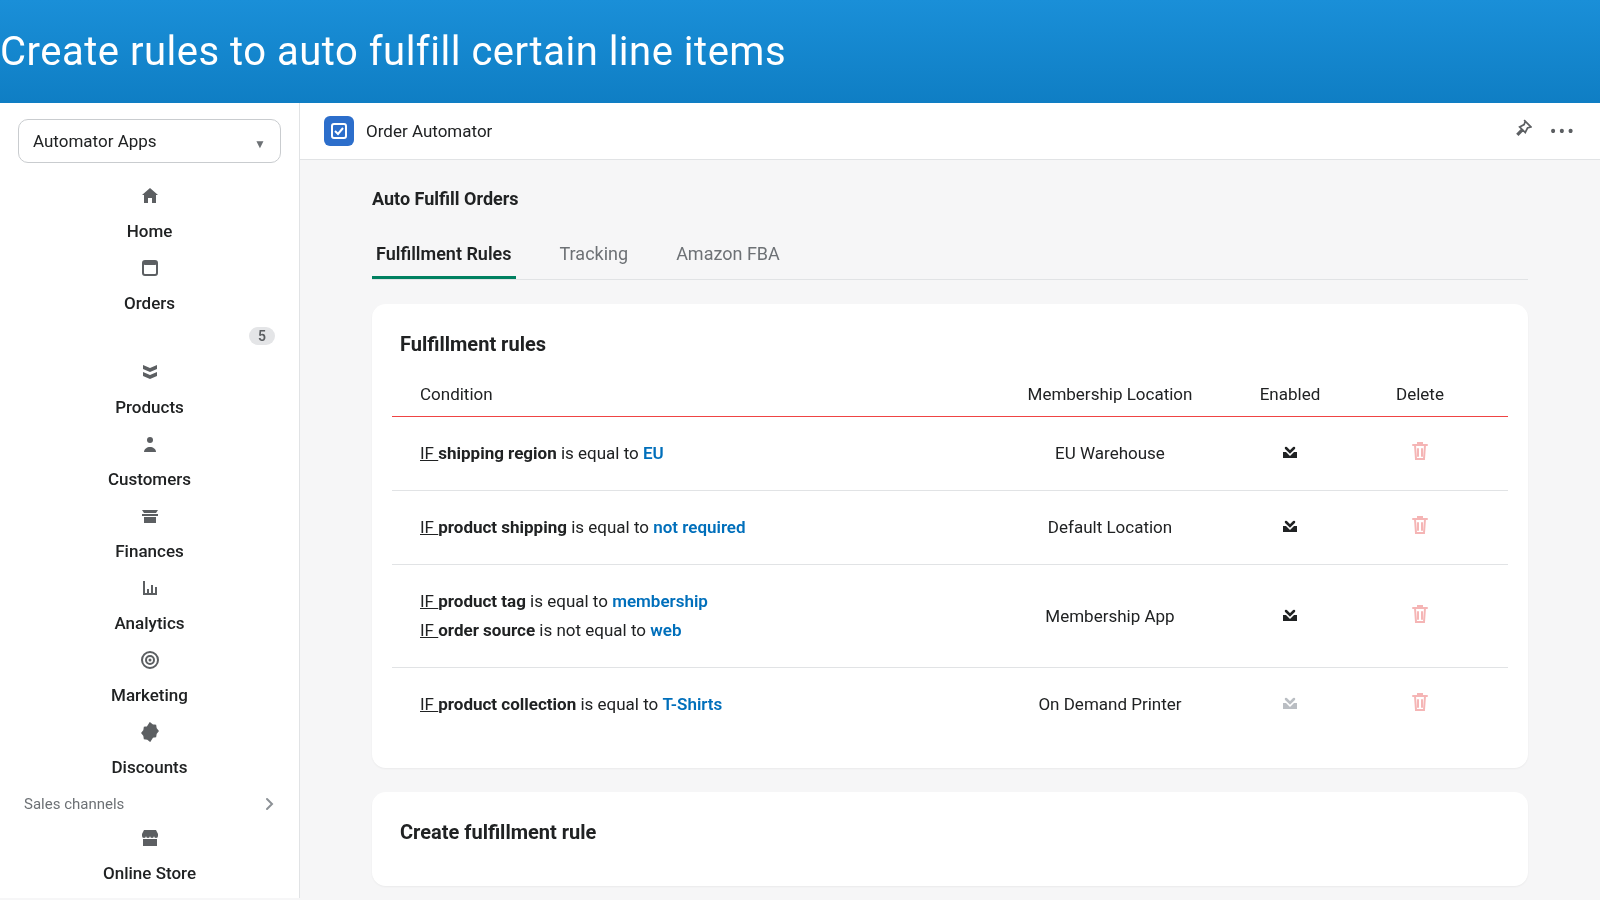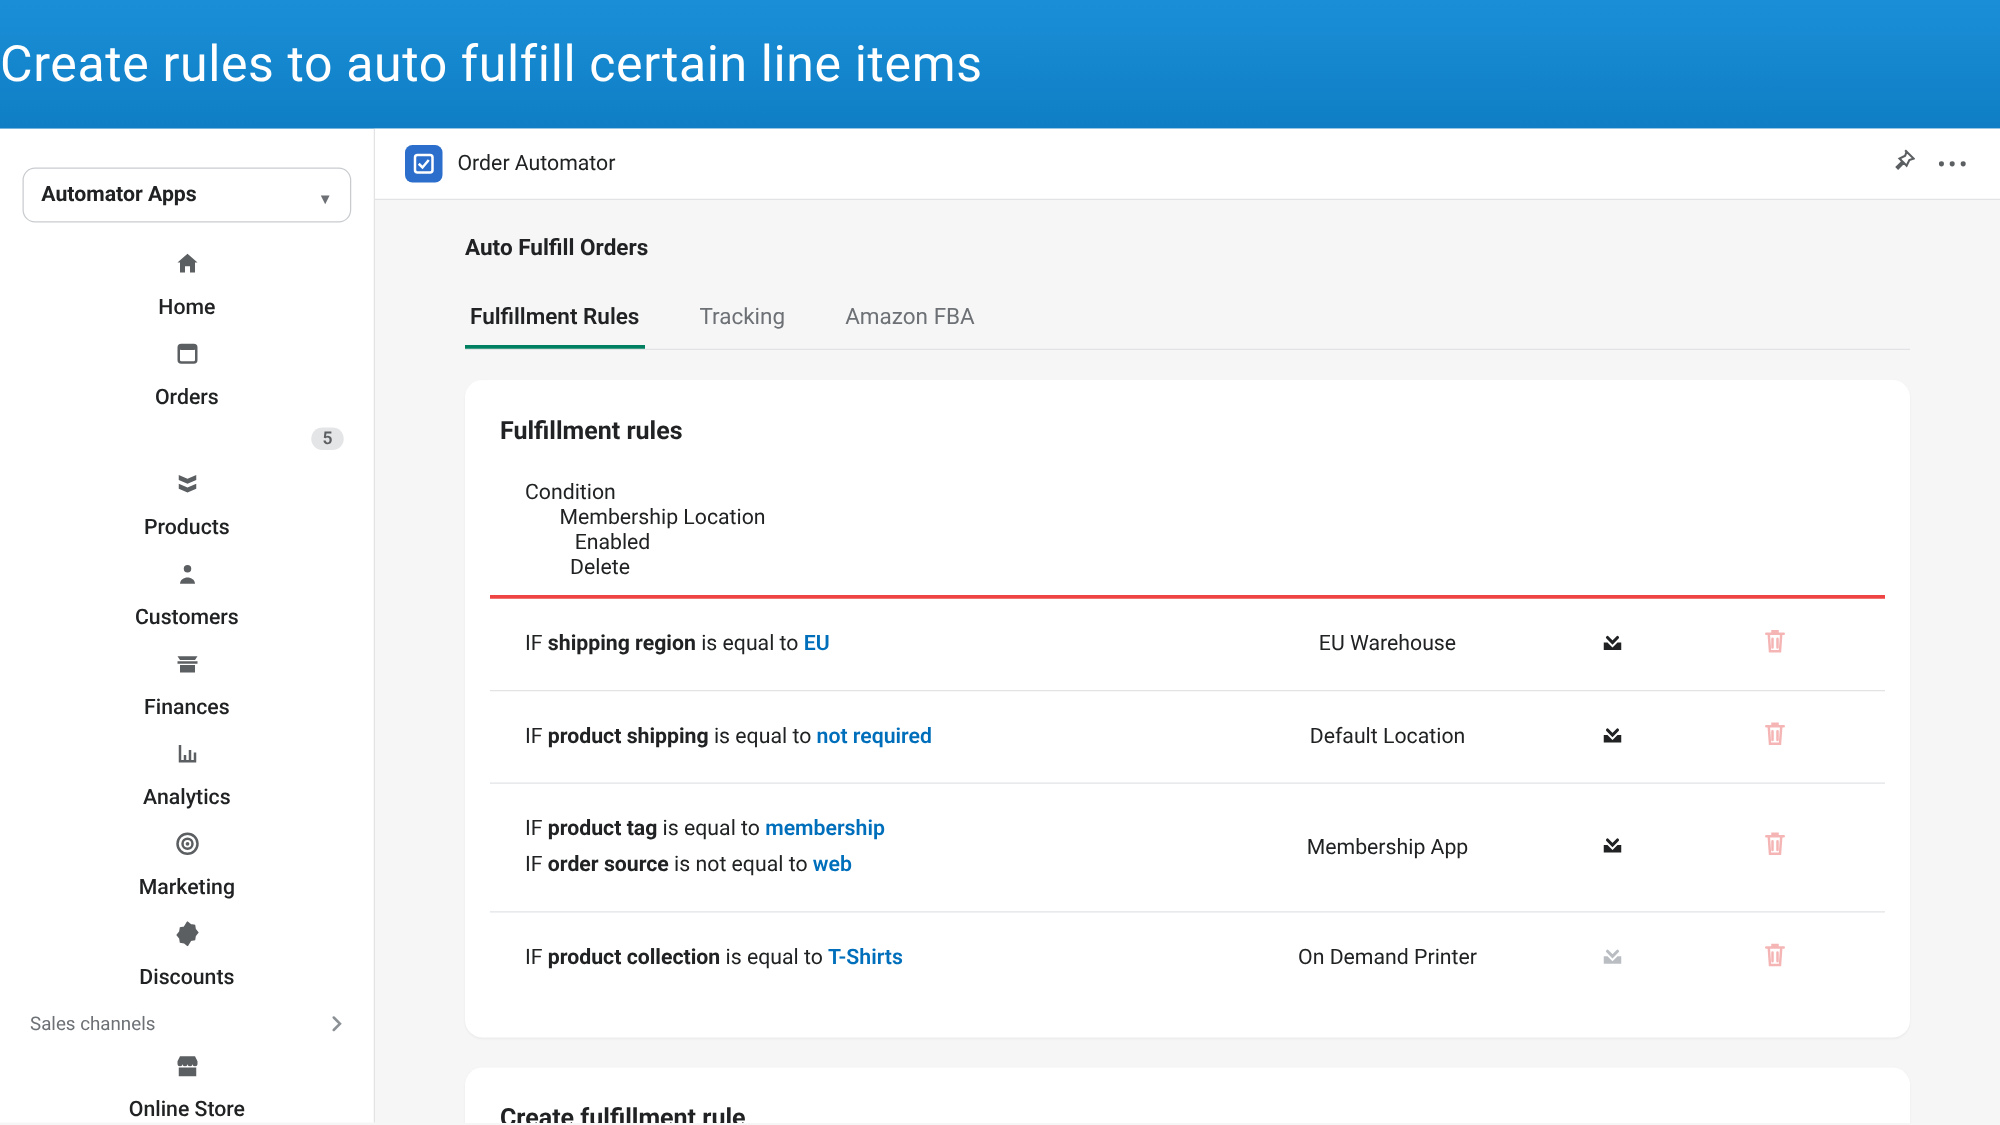--- a/index.html
+++ b/index.html
@@ -4,21 +4,21 @@
 <style>
 * { margin: 0; padding: 0; box-sizing: border-box; }
 body { font-family: -apple-system, BlinkMacSystemFont, "Segoe UI", Roboto, sans-serif; background: #f6f6f7; color: #202223; width: 1600px; height: 900px; overflow: hidden; }
 
 .banner { background: linear-gradient(180deg, #1a8fd8 0%, #0f7ec4 100%); color: #fff; text-align: left; padding: 28px 0; font-size: 40px; font-weight: 400; letter-spacing: 0.5px; }
 
 .layout { display: flex; height: calc(900px - 105px); }
 
 
 .sidebar { width: 300px; background: #fff; border-right: 1px solid #e1e3e5; display: flex; flex-direction: column; padding: 16px 0; }
-.store-select { margin: 15px 18px 14px 18px; border: 1px solid #c9cccf; border-radius: 10px; padding: 11px 14px; display: flex; justify-content: space-between; align-items: flex-end; font-size: 17px; font-weight: 700; cursor: pointer; }
+.store-select { margin: 0 18px 14px 18px; border: 1px solid #c9cccf; border-radius: 10px; padding: 11px 14px; display: flex; justify-content: space-between; align-items: flex-end; font-size: 17px; font-weight: 400; cursor: pointer; }
 .store-select .caret { font-size: 12px; color: #6d7175; }
 
 .nav-item { display: flex; align-items: center; gap: 14px; padding: 8px 24px; font-size: 17px; font-weight: 500; color: #202223; cursor: pointer; flex-direction: column; }
 .nav-item .icon-slot { width: 22px; height: 22px; display: flex; align-items: center; justify-content: center; }
 .nav-item .badge { margin-left: auto; background: #e4e5e7; color: #5c5f62; border-radius: 12px; padding: 1px 9px; font-size: 14px; font-weight: 600; }
 
 .section-hdr { display: flex; justify-content: space-between; align-items: center; padding: 10px 24px 6px; font-size: 15px; color: #6d7175; }
 .section-hdr .chev { color: #8c9196; }
 
 .subnav-item { display: flex; align-items: center; justify-content: space-between; padding: 8px 24px 8px 60px; font-size: 17px; color: #6d7175; cursor: pointer; }
@@ -39,30 +39,30 @@
 .content { padding: 28px 72px; overflow: auto; }
 .page-title { font-size: 18px; font-weight: 700; margin-bottom: 22px; }
 
 .tabs { display: flex; gap: 40px; border-bottom: 1px solid #e1e3e5; margin-bottom: 24px; }
 .tab { padding: 12px 4px; font-size: 18px; color: #6d7175; cursor: pointer; border-bottom: 3px solid transparent; }
 .tab.active { color: #202223; font-weight: 600; border-bottom-color: #008060; }
 
 .card { background: #fff; border-radius: 14px; box-shadow: 0 1px 2px rgba(0,0,0,0.05); padding: 28px 0; margin-bottom: 24px; }
 .card-title { font-size: 20px; font-weight: 700; padding: 0 28px 14px; }
 
-.rules-head { display: flex; padding: 14px 28px 12px; font-size: 17px; color: #202223; border-bottom: 3px solid #ef4444; margin: 0 20px; flex-direction: column; }
+.rules-head { display: flex; padding: 14px 28px 12px; font-size: 17px; color: #202223; border-bottom: 1px solid #ef4444; margin: 0 20px; }
 .col-cond { flex: 1; }
 .col-loc { width: 220px; text-align: center; }
 .col-en { width: 140px; text-align: center; }
 .col-del { width: 120px; text-align: center; }
 
 .rule-row { display: flex; align-items: center; padding: 22px 28px; margin: 0 20px; border-bottom: 1px solid #e1e3e5; font-size: 17px; }
 .rule-row:last-child { border-bottom: none; }
 .cond { flex: 1; line-height: 1.7; }
-.cond .if { font-weight: 400; }
+.cond .if { font-weight: 400; text-decoration: underline; }
 .cond .fld { font-weight: 700; }
 .cond .op { font-weight: 400; }
 .cond .val { color: #006fbb; font-weight: 600; }
 .cond .and { color: #e100c5; font-weight: 700; margin-left: 14px; }
 .loc { width: 220px; text-align: center; }
 .en { width: 140px; text-align: center; }
 .del { width: 120px; text-align: center; }
 
 .enabled-icon, .trash-icon { display: inline-flex; cursor: pointer; }
 

